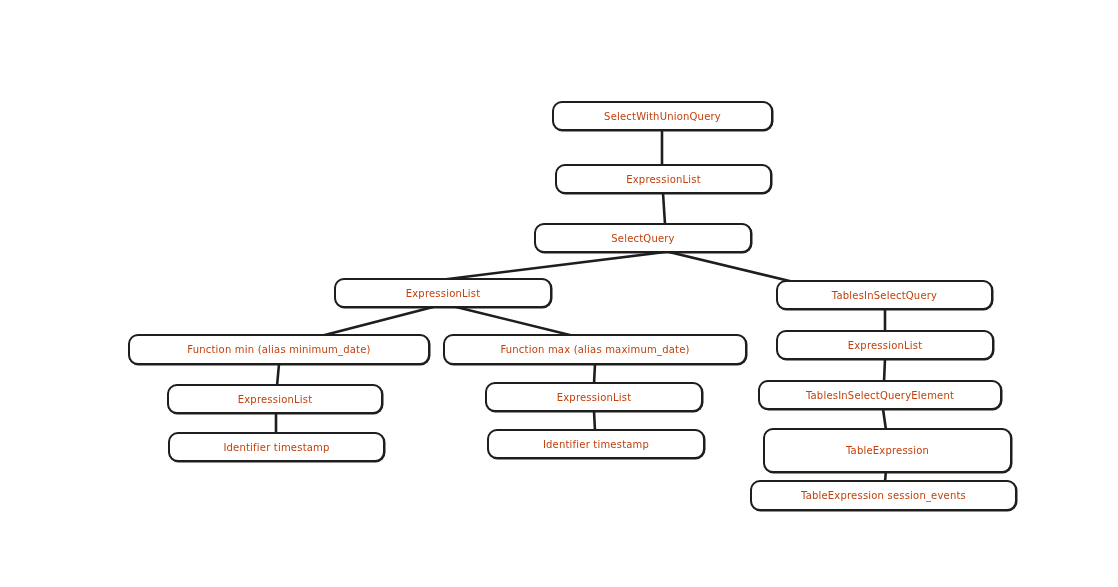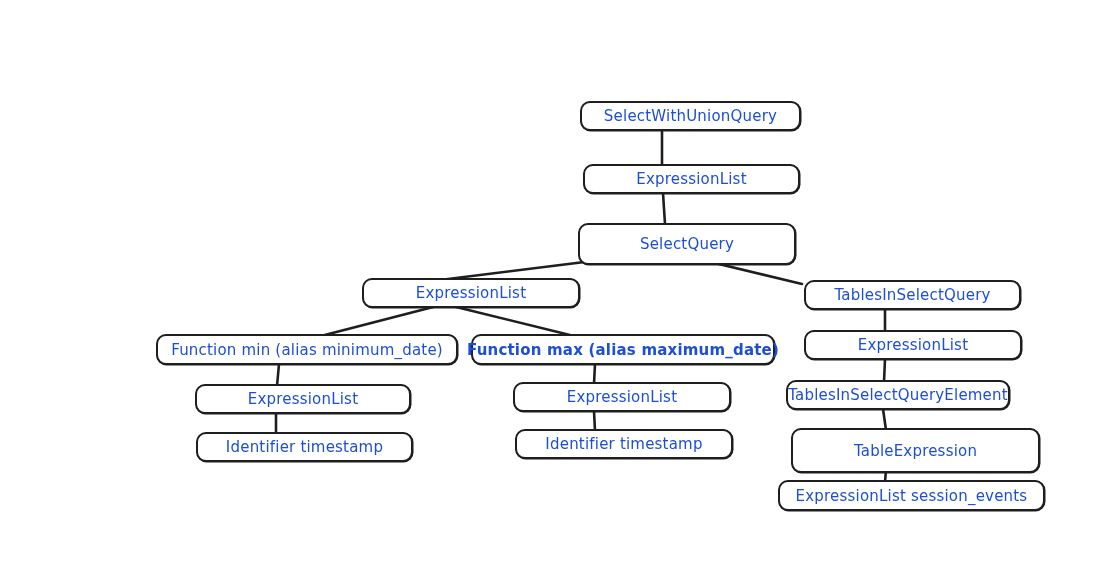--- a/index.html
+++ b/index.html
@@ -25,39 +25,38 @@
   }
   .node {
     position: absolute;
     box-sizing: border-box;
     background: #ffffff;
     border: 2.4px solid #1e1e1e;
     border-radius: 10px;
     display: flex;
     align-items: center;
     justify-content: center;
-    color: #1d4ed8;
-    font-size: 15px;
+    color: #c2410c;
+    font-size: 10px;
     letter-spacing: 0.2px;
     white-space: nowrap;
     box-shadow: 0.5px 0.5px 0 #1e1e1e;
-    margin-left: 28px;
   }
   
   .n0  { left: 552px; top: 101px; width: 221px; height: 30px; }
   .n1  { left: 555px; top: 164px; width: 217px; height: 30px; }
-  .n2  { left: 550px; top: 223px; width: 218px; height: 42px; }
+  .n2  { left: 534px; top: 223px; width: 218px; height: 30px; }
   .n3  { left: 334px; top: 278px; width: 218px; height: 30px; }
   .n4  { left: 776px; top: 280px; width: 217px; height: 30px; }
   .n5  { left: 128px; top: 334px; width: 302px; height: 31px; }
-  .n6  { left: 443px; top: 334px; width: 304px; height: 31px; font-weight: bold; }
+  .n6  { left: 443px; top: 334px; width: 304px; height: 31px; }
   .n7  { left: 776px; top: 330px; width: 218px; height: 30px; }
   .n8  { left: 167px; top: 384px; width: 216px; height: 30px; }
   .n9  { left: 485px; top: 382px; width: 218px; height: 30px; }
-  .n10 { left: 758px; top: 380px; width: 224px; height: 30px; }
+  .n10 { left: 758px; top: 380px; width: 244px; height: 30px; }
   .n11 { left: 168px; top: 432px; width: 217px; height: 30px; }
   .n12 { left: 487px; top: 429px; width: 218px; height: 30px; }
   .n13 { left: 763px; top: 428px; width: 249px; height: 45px; }
   .n14 { left: 750px; top: 480px; width: 267px; height: 31px; }
 </style>
 </head>
 <body>
 
 <div class="canvas">
 
@@ -85,15 +84,15 @@
   <div class="node n5">Function min (alias minimum_date)</div>
   <div class="node n4">TablesInSelectQuery</div>
   <div class="node n6">Function max (alias maximum_date)</div>
   <div class="node n7">ExpressionList</div>
   <div class="node n8">ExpressionList</div>
   <div class="node n9">ExpressionList</div>
   <div class="node n10">TablesInSelectQueryElement</div>
   <div class="node n11">Identifier timestamp</div>
   <div class="node n12">Identifier timestamp</div>
   <div class="node n13">TableExpression</div>
-  <div class="node n14">ExpressionList session_events</div>
+  <div class="node n14">TableExpression session_events</div>
 
 </div>
 
 </body></html>

